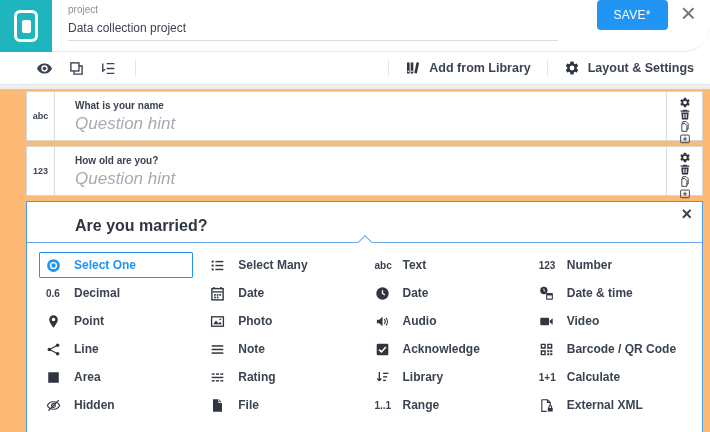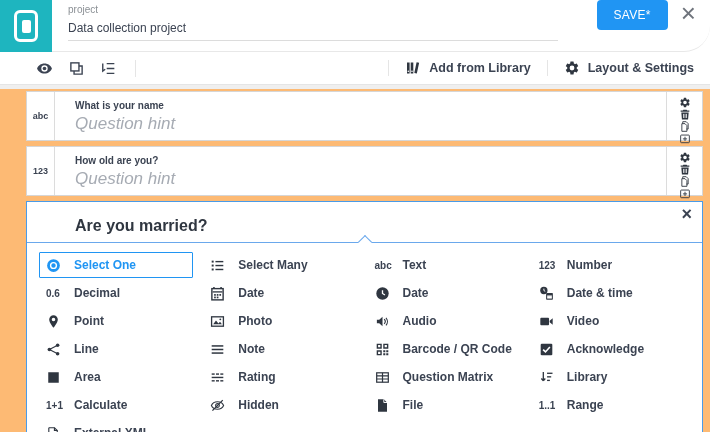--- a/index.html
+++ b/index.html
@@ -369,37 +369,37 @@
                 <rect x="1.8" y="7.2" width="12.4" height="1.6"></rect>
                 <rect x="1.8" y="11" width="12.4" height="1.6"></rect>
               </svg>
             </span>
           </span>
           <span class="ti-label">Note</span>
         </div>
         <div class="type-item">
           <span class="ti-icon">
             <span class="svg-ic">
-              <svg viewBox="0 0 16 16" fill="currentColor">
-                <path d="M1.8 1.8h5.4v5.4H1.8zm1.5 1.5v2.4h2.4V3.3zM8.8 1.8h5.4v5.4H8.8zm1.5 1.5v2.4h2.4V3.3zM1.8 8.8h5.4v5.4H1.8zm1.5 1.5v2.4h2.4v-2.4zM8.8 8.8h2.2V11H8.8zm3.2 0h2.2V11H12zm-3.2 3.2h2.2v2.2H8.8zm3.2 0h2.2v2.2H12z"></path>
-              </svg>
-            </span>
-          </span>
-          <span class="ti-label">Barcode / QR Code</span>
-        </div>
-        <div class="type-item">
-          <span class="ti-icon">
-            <span class="svg-ic">
               <svg viewBox="0 0 16 16">
                 <rect x="1.8" y="1.8" width="12.4" height="12.4" rx="1.2" fill="currentColor"></rect>
                 <path d="M4.4 8.1l2.5 2.5 4.7-5.2" stroke="#fff" stroke-width="1.7" fill="none"></path>
               </svg>
             </span>
           </span>
           <span class="ti-label">Acknowledge</span>
+        </div>
+        <div class="type-item">
+          <span class="ti-icon">
+            <span class="svg-ic">
+              <svg viewBox="0 0 16 16" fill="currentColor">
+                <path d="M1.8 1.8h5.4v5.4H1.8zm1.5 1.5v2.4h2.4V3.3zM8.8 1.8h5.4v5.4H8.8zm1.5 1.5v2.4h2.4V3.3zM1.8 8.8h5.4v5.4H1.8zm1.5 1.5v2.4h2.4v-2.4zM8.8 8.8h2.2V11H8.8zm3.2 0h2.2V11H12zm-3.2 3.2h2.2v2.2H8.8zm3.2 0h2.2v2.2H12z"></path>
+              </svg>
+            </span>
+          </span>
+          <span class="ti-label">Barcode / QR Code</span>
         </div>
         <div class="type-item">
           <span class="ti-icon">
             <span class="svg-ic">
               <svg viewBox="0 0 16 16">
                 <rect x="2.4" y="2.4" width="11.2" height="11.2" fill="currentColor"></rect>
               </svg>
             </span>
           </span>
           <span class="ti-label">Area</span>
@@ -416,31 +416,20 @@
                 <rect x="6.4" y="10.8" width="3.2" height="1.5"></rect>
                 <rect x="11" y="10.8" width="3.2" height="1.5"></rect>
               </svg>
             </span>
           </span>
           <span class="ti-label">Rating</span>
         </div>
         <div class="type-item">
           <span class="ti-icon">
             <span class="svg-ic">
-              <svg viewBox="0 0 16 16" fill="none" stroke="currentColor" stroke-width="1.3">
-                <rect x="1.8" y="3" width="12.4" height="10"></rect>
-                <path d="M1.8 6.3h12.4M1.8 9.6h12.4M8 3v10"></path>
-              </svg>
-            </span>
-          </span>
-          <span class="ti-label">Question Matrix</span>
-        </div>
-        <div class="type-item">
-          <span class="ti-icon">
-            <span class="svg-ic">
               <svg viewBox="0 0 16 16" fill="currentColor">
                 <path d="M4.6 2v9.4M4.6 11.4L2.5 9.1M4.6 11.4l2.1-2.3" stroke="currentColor" stroke-width="1.4" fill="none"></path>
                 <rect x="8.6" y="2.8" width="5.8" height="1.4"></rect>
                 <rect x="8.6" y="6.6" width="4.4" height="1.4"></rect>
                 <rect x="8.6" y="10.4" width="3" height="1.4"></rect>
               </svg>
             </span>
           </span>
           <span class="ti-label">Library</span>
         </div>

